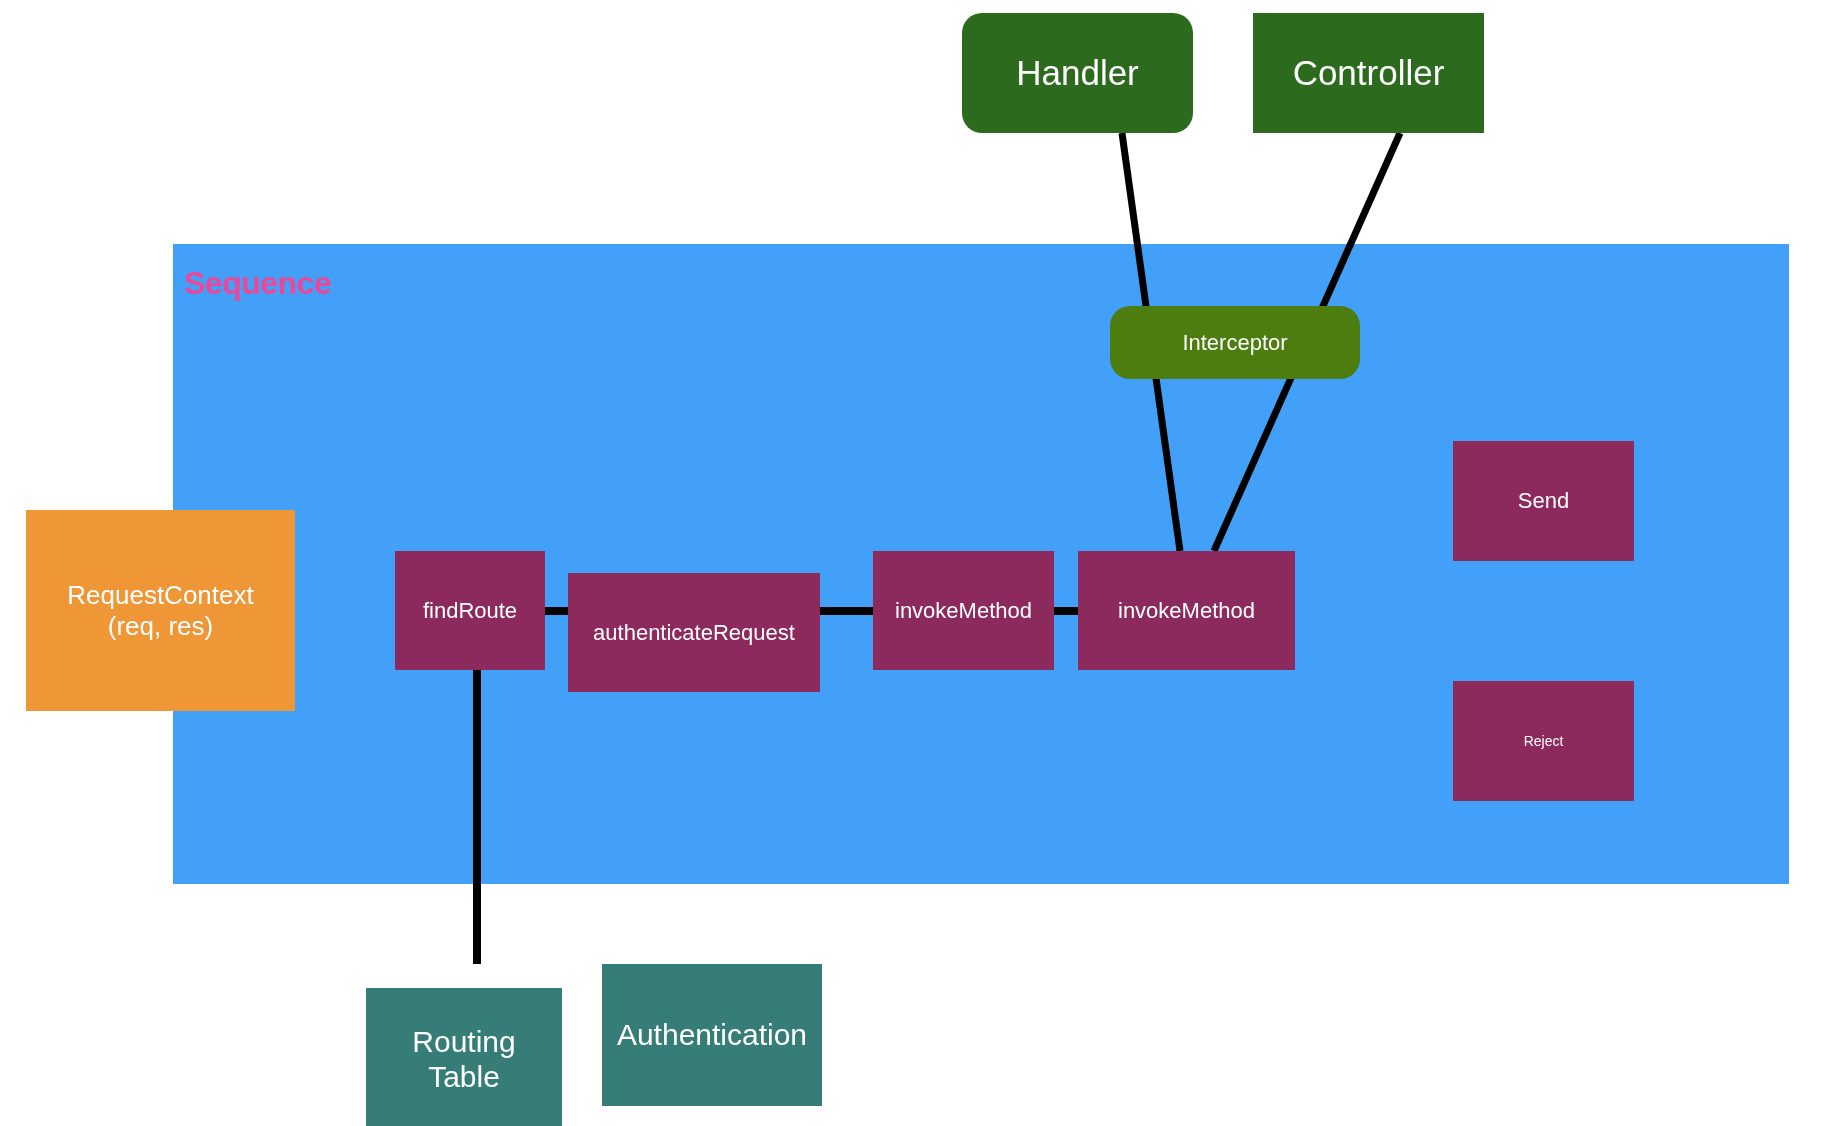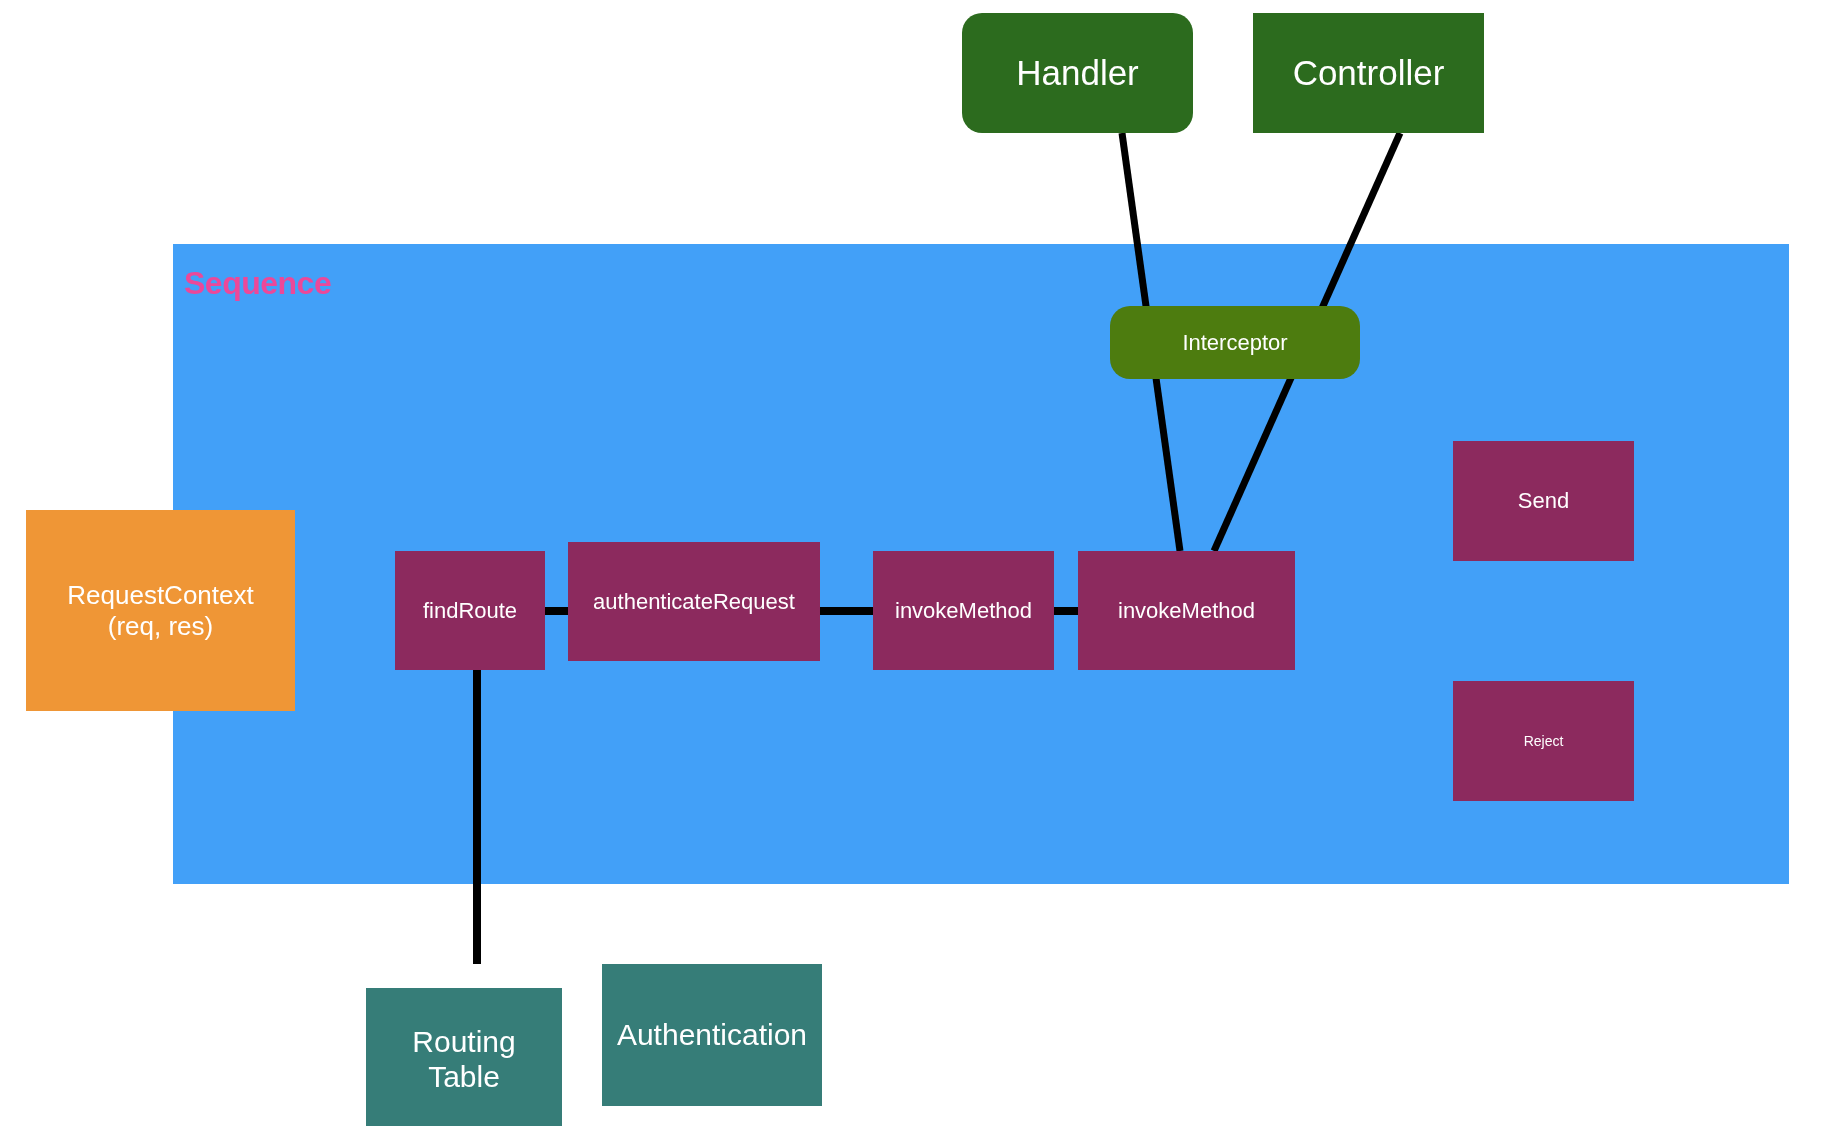--- a/index.html
+++ b/index.html
@@ -61,21 +61,21 @@
   
   #node-handler    { left: 962px;  top: 13px;  width: 231px; height: 120px; background: #2C6B1E; font-size: 35px; border-radius: 20px; }
   #node-controller { left: 1213px; top: 13px;  width: 231px; height: 120px; background: #2C6B1E; font-size: 35px; margin-left: 40px; }
 
   
   #node-interceptor     { left: 1110px; top: 306px; width: 250px; height: 73px;  background: #4d7c0f; font-size: 22px; border-radius: 20px; }
   #node-request-context { left: 26px;   top: 510px; width: 269px; height: 201px; background: #EF9636; font-size: 26px; }
 
   
   #node-find-route            { left: 395px;  top: 551px; width: 150px; height: 119px; background: #8C2A5E; font-size: 22px; }
-  #node-authenticate-request  { left: 568px;  top: 542px; width: 252px; height: 119px; background: #8C2A5E; font-size: 22px; }
+  #node-authenticate-request  { left: 568px;  top: 573px; width: 252px; height: 119px; background: #8C2A5E; font-size: 22px; }
   #node-parse-params          { left: 873px;  top: 551px; width: 181px; height: 119px; background: #8C2A5E; font-size: 22px; }
   #node-invoke-method         { left: 1078px; top: 551px; width: 217px; height: 119px; background: #8C2A5E; font-size: 22px; }
   #node-send                  { left: 1453px; top: 401px; width: 181px; height: 120px; background: #8C2A5E; font-size: 22px; margin-top: 40px; }
   #node-reject                { left: 1453px; top: 681px; width: 181px; height: 120px; background: #8C2A5E; font-size: 14px; }
 
   
   #node-routing-table  { left: 366px; top: 988px; width: 196px; height: 142px; background: #367D78; font-size: 30px; }
   #node-authentication { left: 602px; top: 964px; width: 220px; height: 142px; background: #367D78; font-size: 30px; }
 </style>
 </head>

